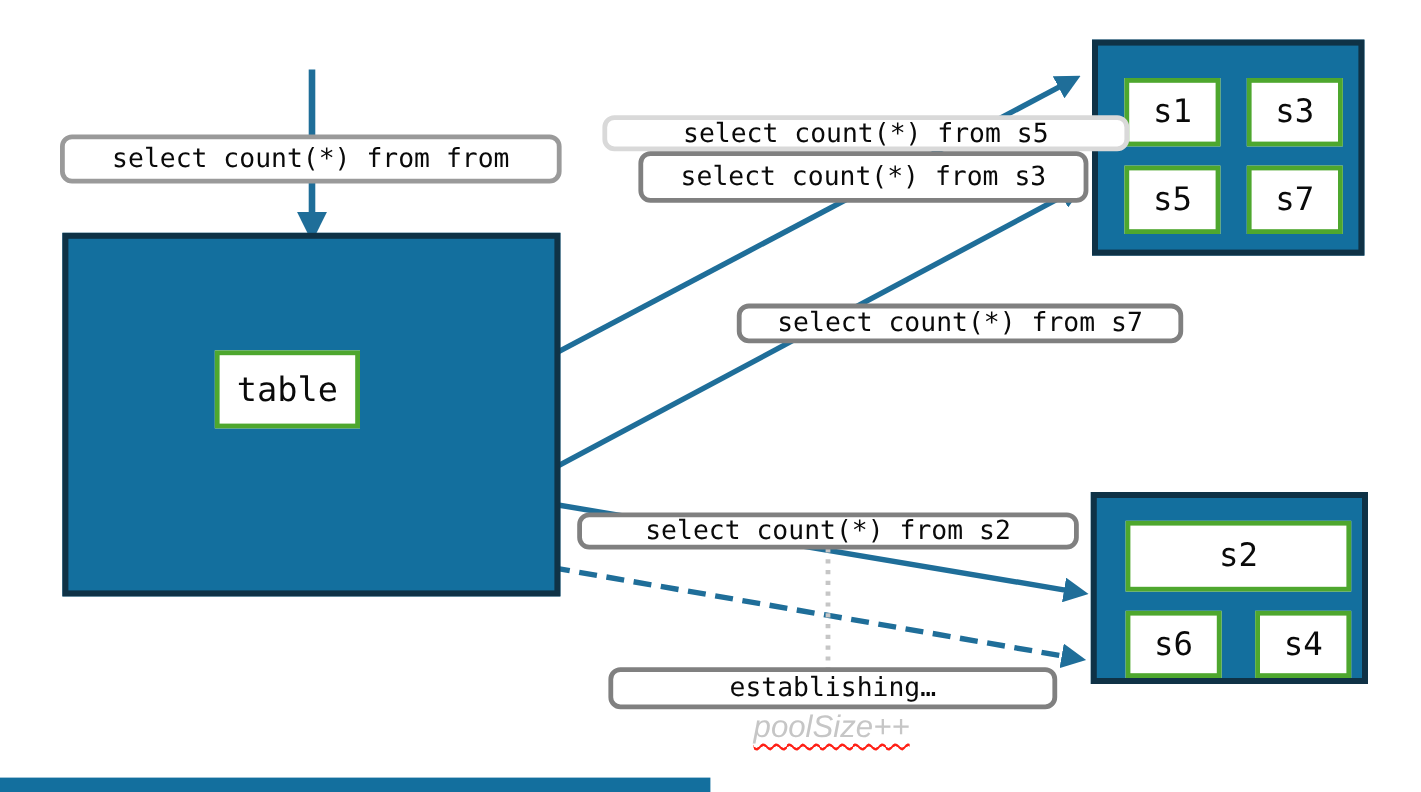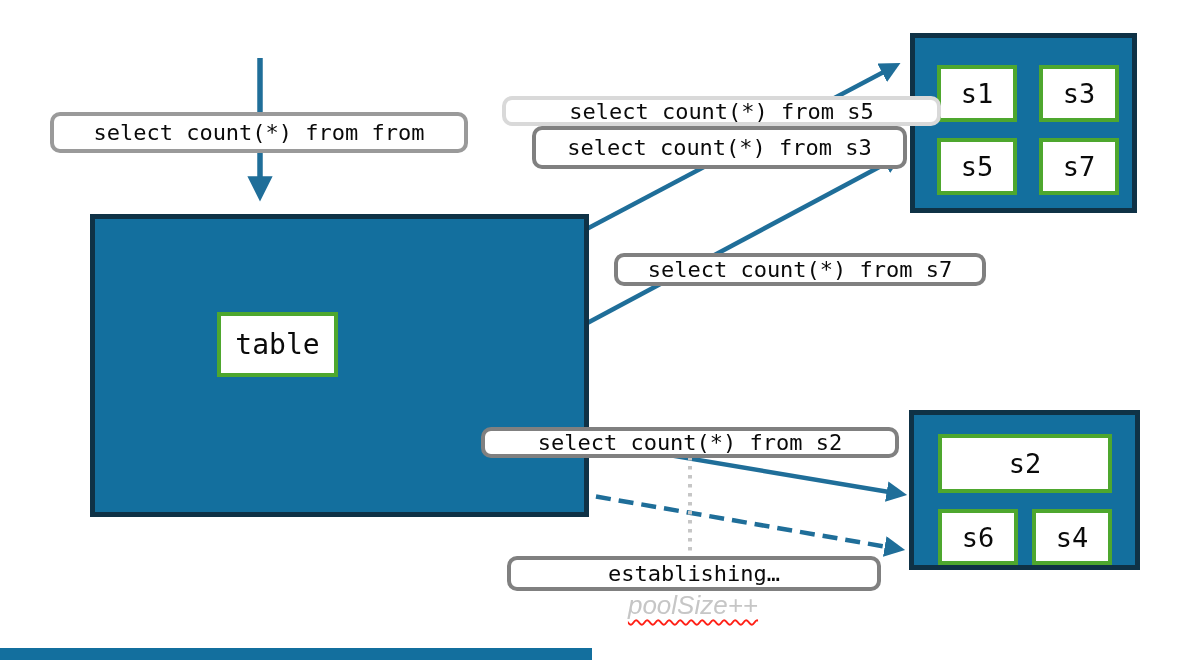--- a/index.html
+++ b/index.html
@@ -11,38 +11,38 @@
   line.arrow { stroke: var(--arrow); }
   line.dashed { stroke-dasharray: 15 8; }
   line.dotted { stroke: var(--note-gray); stroke-dasharray: 3.5 5.5; }
   #ah-blue path { fill: var(--arrow); }
   #ah-gray path { fill: var(--note-gray); }
 
   .bigbox {
     position:absolute; background: var(--teal);
     border:5px solid var(--navy); box-sizing:border-box; z-index:2;
   }
-  #table-box { left:52px; top:214px; width:499px; height:303px;margin-left:38px; }
+  #table-box { left:52px; top:194px; width:415px; height:303px; }
   #table-inner {
     position:absolute; left:122px; top:93px; width:121px; height:65px;
     background:#fff; border:4px solid var(--green); box-sizing:border-box;
     display:flex; align-items:center; justify-content:center;
     font-size:28px; color:#0a0a0a;
   }
   #shards-top {
     left:910px; top:33px; width:227px; height:180px;
     display:grid; padding:27px 0 0 22px;
     grid-template-columns:80px 80px; grid-template-rows:57px 57px;
     gap:16px 22px; align-content:start; justify-content:start;
   }
   #shards-bottom {
     left:909px; top:410px; width:231px; height:160px;
     display:grid; padding:19px 0 0 24px;
     grid-template-columns:80px 80px; grid-template-rows:59px 56px;
-    gap:16px 14px; align-content:start; justify-content:start;
+    gap:16px 28px; align-content:start; justify-content:start;
   }
   .shard {
     background:#fff; border:4px solid var(--green); box-sizing:border-box;
     display:flex; align-items:center; justify-content:center;
     font-size:27px; color:#0a0a0a;
   }
   .shard.wide { grid-column:1 / span 2; }
 
   .qlabel {
     position:absolute; background:#fff; box-sizing:border-box;

